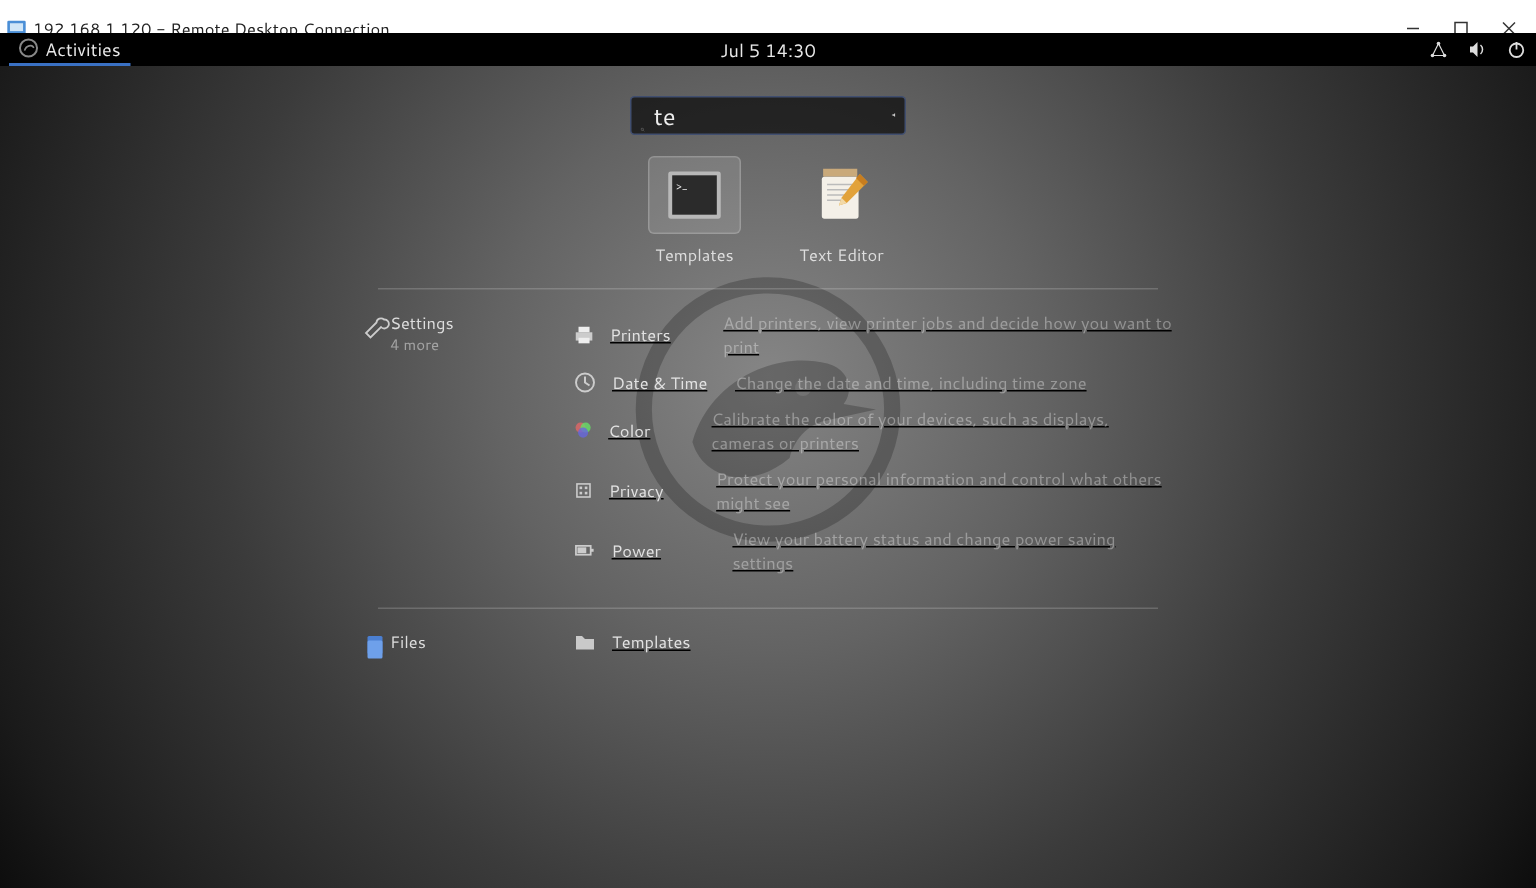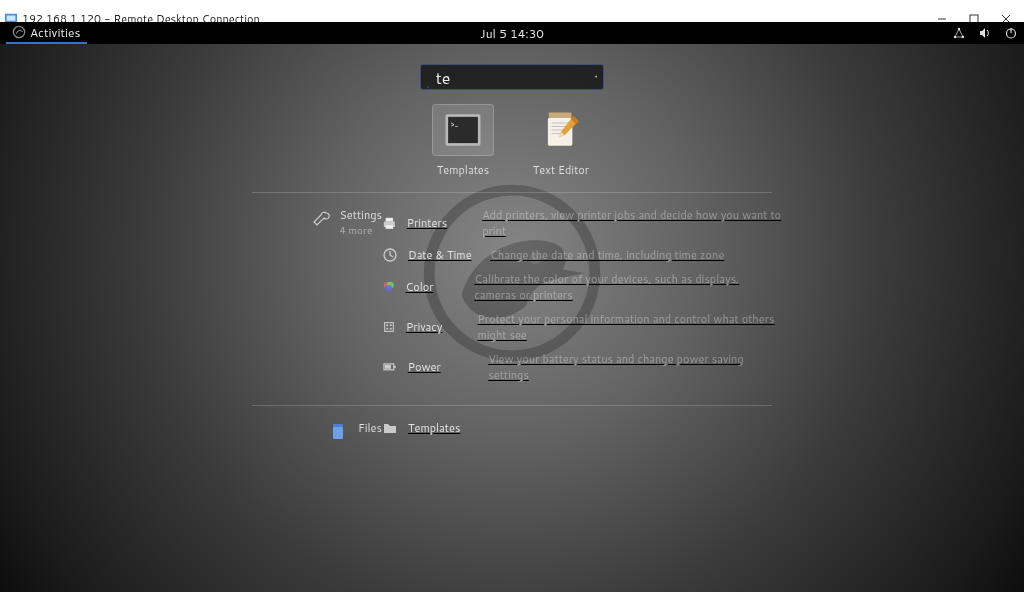--- a/index.html
+++ b/index.html
@@ -117,22 +117,22 @@
   }
 
   
   .section-row {
     width: 540px;
     margin: 0 auto;
     display: flex;
   }
   .section-left {
     width: 140px;
-    display: flex; gap: 10px;
-    color: #ddd; font-size: 11px; justify-content: flex-end;
+    display: flex; 
+    color: #ddd; font-size: 11px;
   }
   .section-left .cat-icon { width: 18px; height: 18px; margin-top: 2px; }
   .section-left .cat-text .sub { color: rgba(255,255,255,0.45); font-size: 10px; }
   .section-right { flex: 1; text-decoration: underline; }
 
   .setting-line {
     display: flex; align-items: center;
     margin-bottom: 8px;
     font-size: 11px;
   }

